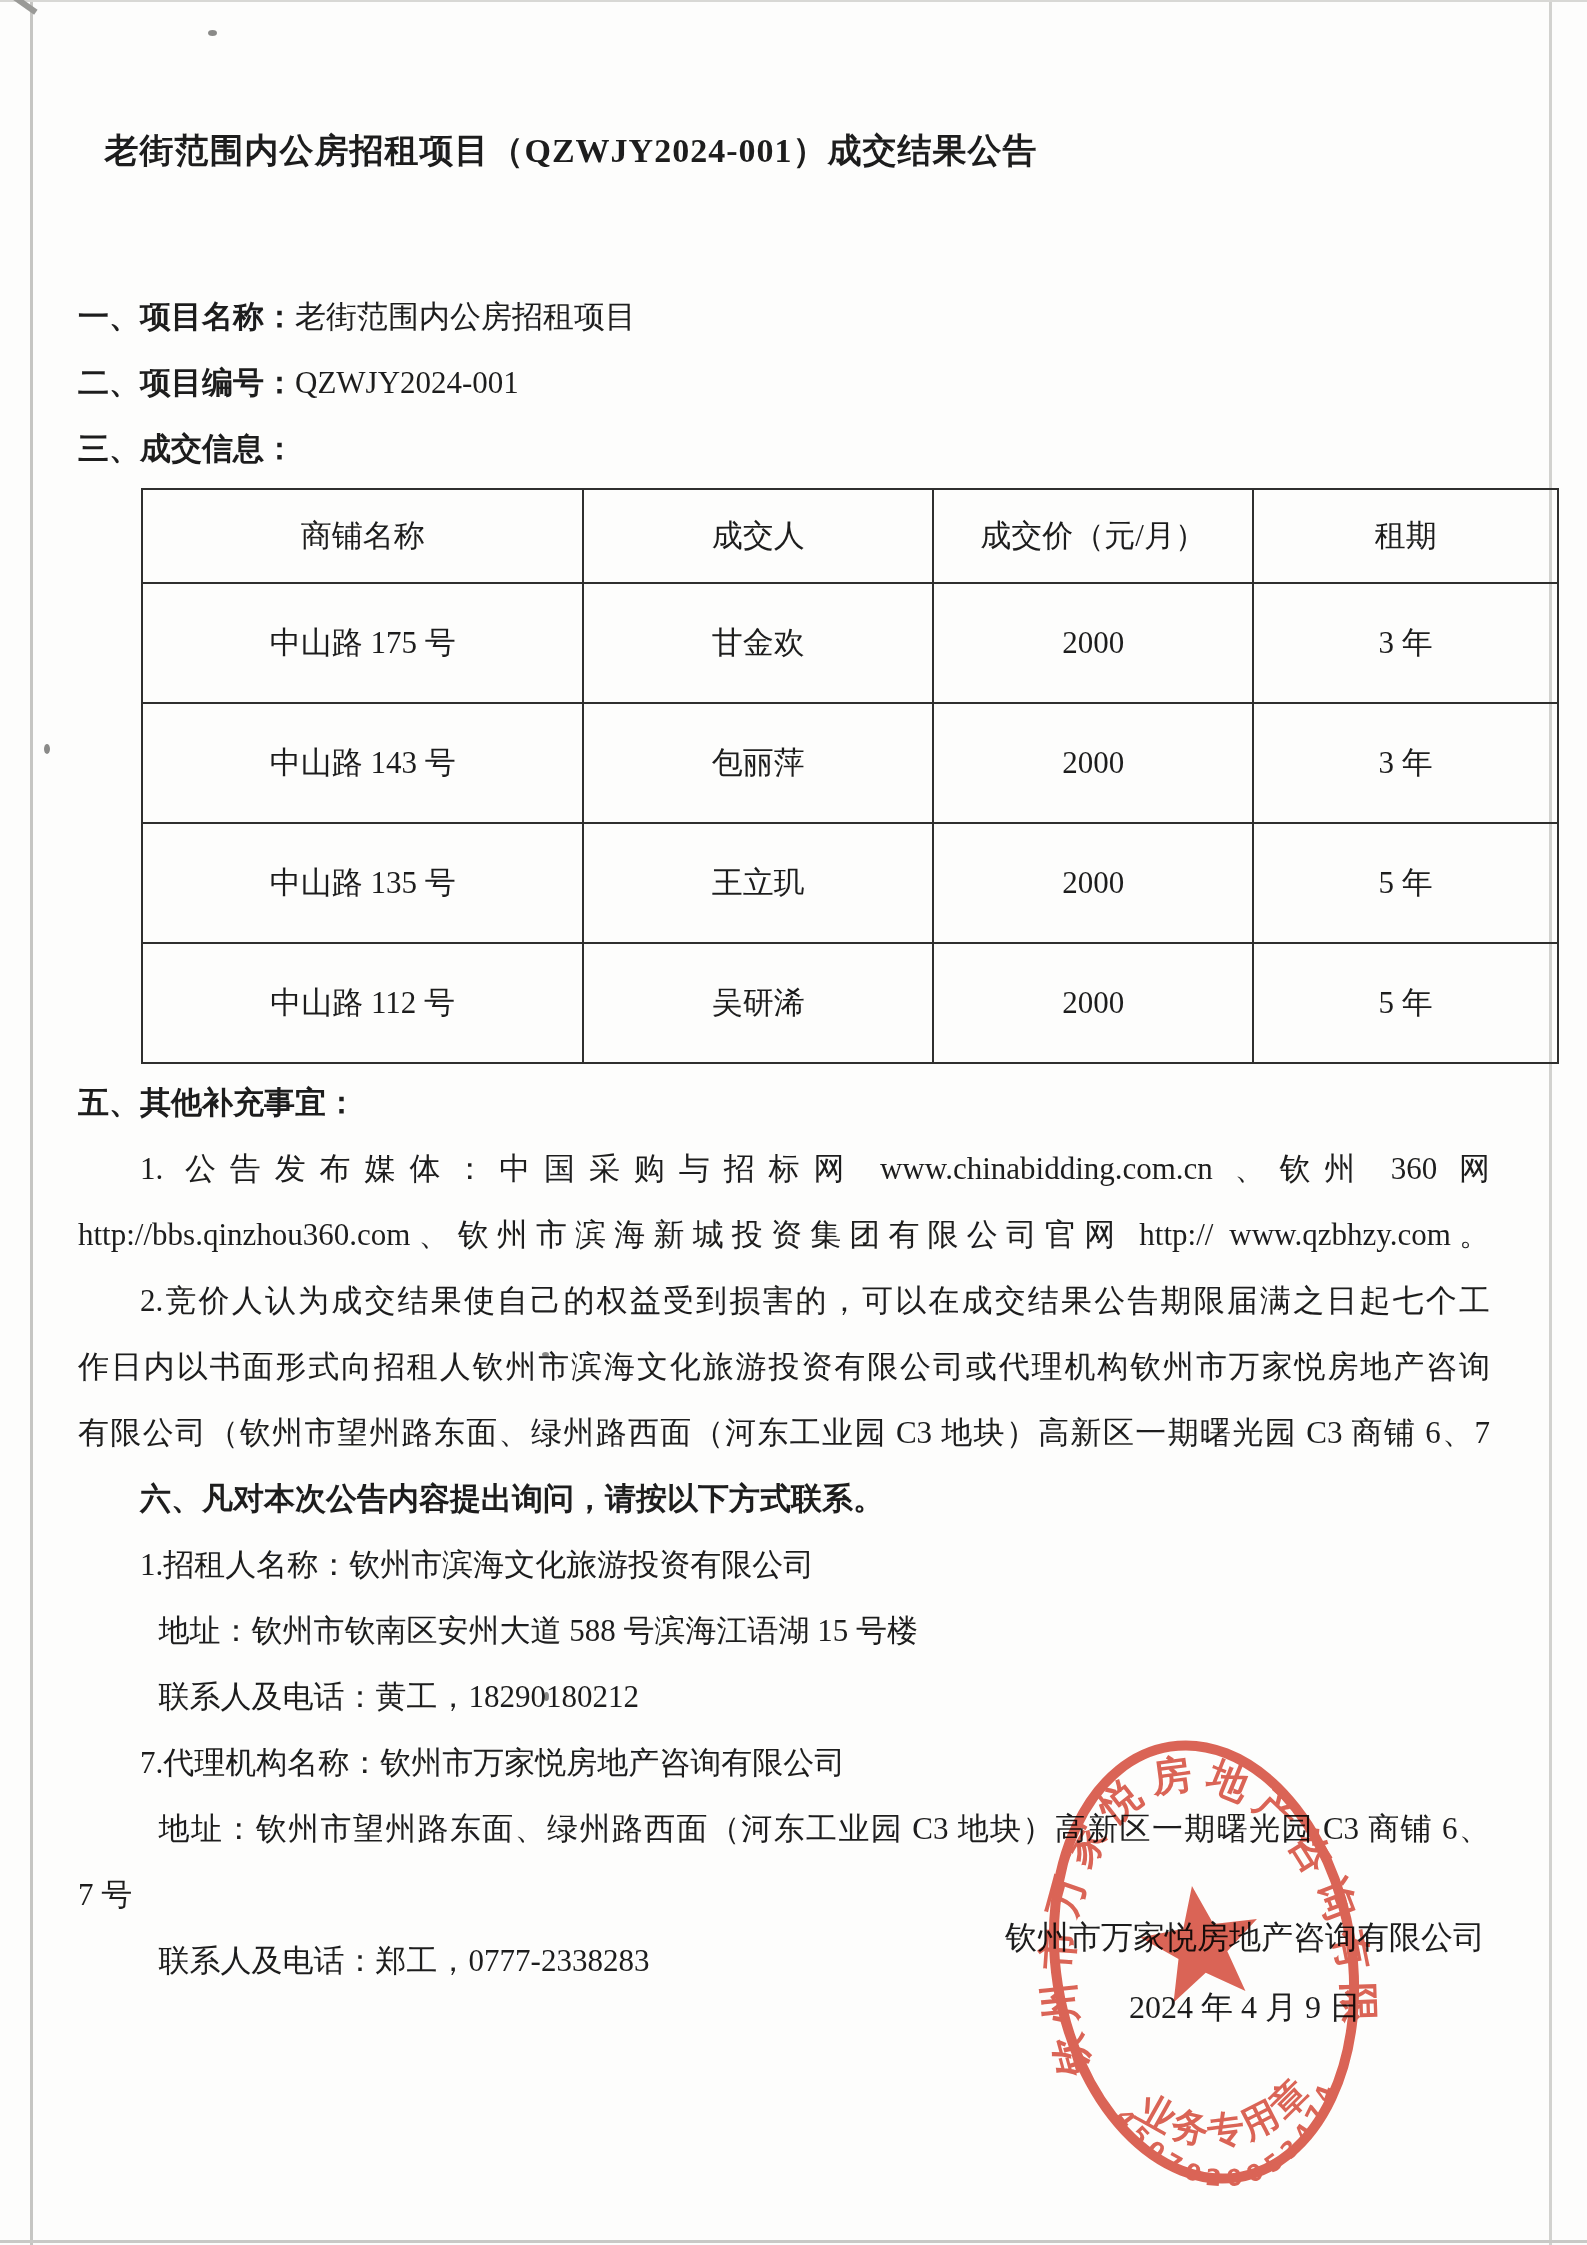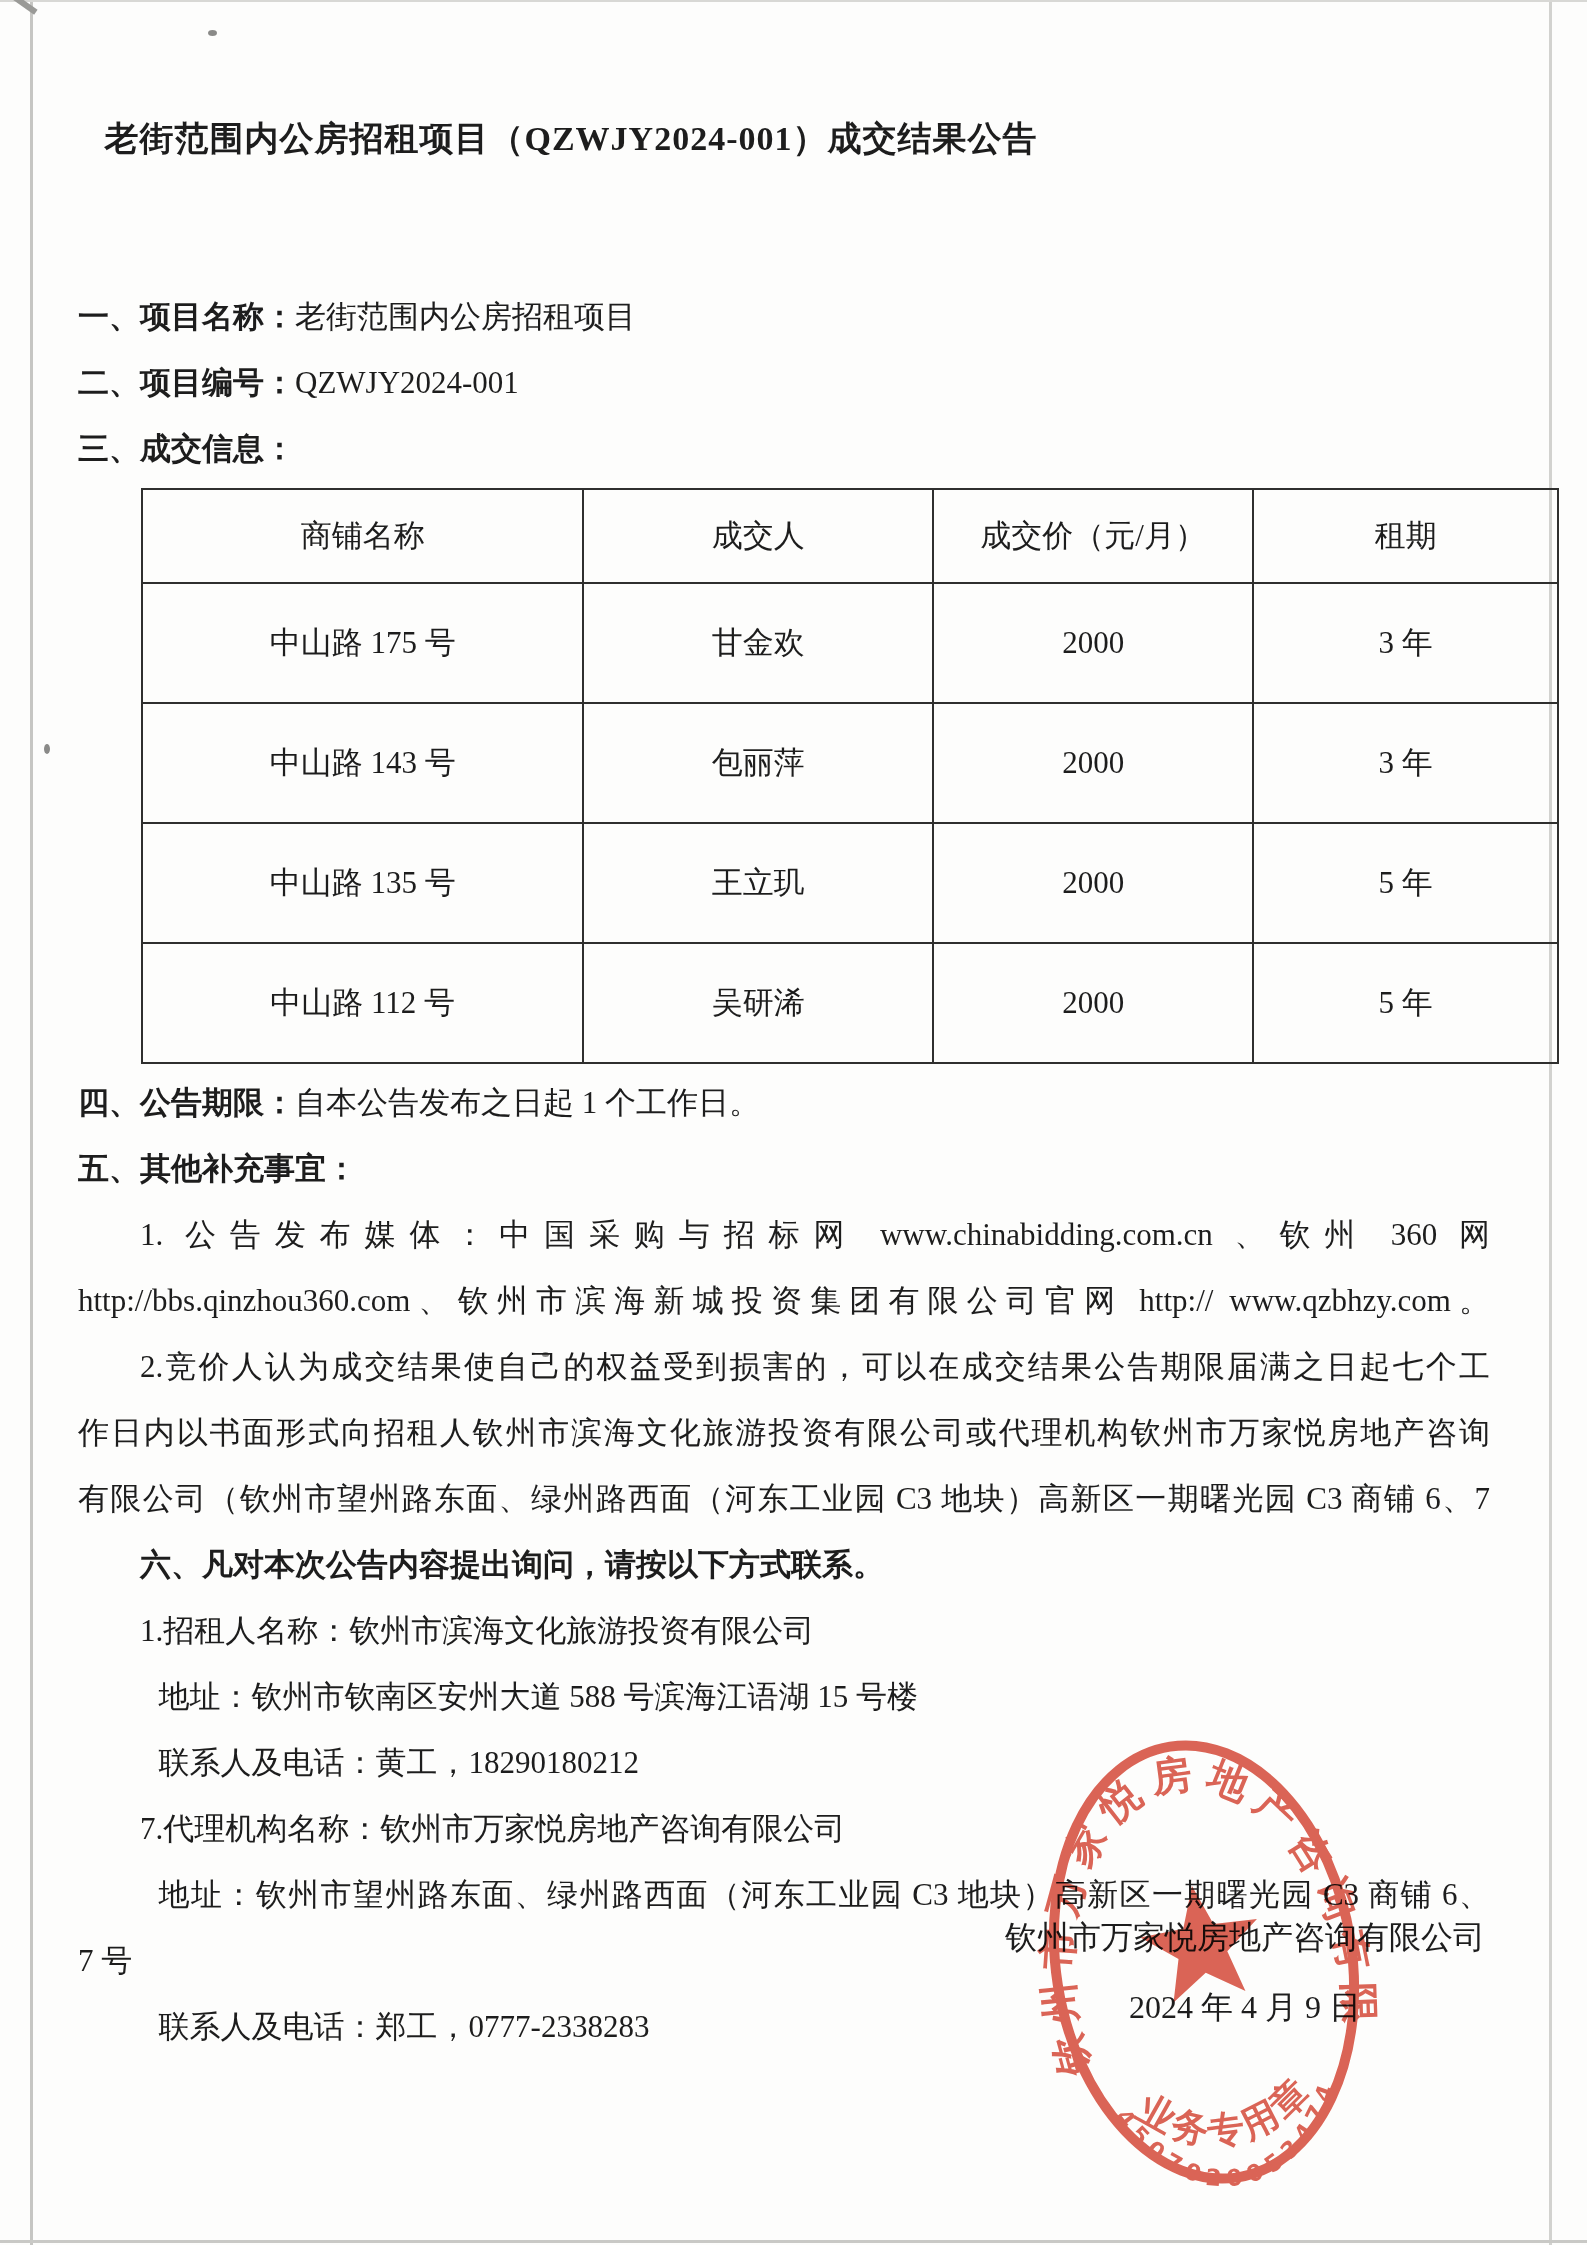--- a/index.html
+++ b/index.html
@@ -13,21 +13,21 @@
   .edge { position:absolute; background:#c6c6c3; }
   .edge.left   { left:30px; top:0; width:3px; height:2245px; }
   .edge.right  { left:1549px; top:0; width:3px; height:2245px; background:#d2d2cf; }
   .edge.top    { left:0; top:0; width:1587px; height:2px; background:#d8d8d5; }
   .edge.bottom { left:0; top:2240px; width:1587px; height:3px; background:#c9c9c6; }
   .speck { position:absolute; background:#8a8a88; border-radius:50%; }
   .streak { position:absolute; left:-6px; top:-4px; width:46px; height:6px;
             background:#9a9a97; transform:rotate(35deg); }
 
   .title {
-    position:absolute; top:116px; left:40px; width:1062px;
+    position:absolute; top:128px; left:40px; width:1062px;
     text-align:center; font-size:34px; font-weight:bold; letter-spacing:1px;
     white-space:nowrap;
   }
 
   .content {
     position:absolute; left:66px; top:278px; width:1436px;
     font-size:31px; line-height:54px; text-align:justify;
   }
   .content p { margin:12px; }
   .ind2  { text-indent:2em; }
@@ -114,21 +114,20 @@
         </tr>
         <tr>
           <td>中山路 112 号</td>
           <td>吴研浠</td>
           <td>2000</td>
           <td>5 年</td>
         </tr>
       </tbody>
     </table>
 
-    <p><b class="lbl">四、公告期限：</b><span>自本公告发布之日起 1 个工作日。</span></p>
 
     <p><b class="lbl">五、其他补充事宜：</b></p>
 
     <p class="ind2 jl">1. 公告发布媒体：中国采购与招标网 www.chinabidding.com.cn 、钦州 360 网</p>
     <p class="jl">http://bbs.qinzhou360.com、钦州市滨海新城投资集团有限公司官网 http:// www.qzbhzy.com。</p>
 
     <p class="ind2 jl">2.竞价人认为成交结果使自己的权益受到损害的，可以在成交结果公告期限届满之日起七个工</p>
     <p class="jl">作日内以书面形式向招租人钦州市滨海文化旅游投资有限公司或代理机构钦州市万家悦房地产咨询</p>
     <p class="jl">有限公司（钦州市望州路东面、绿州路西面（河东工业园 C3 地块）高新区一期曙光园 C3 商铺 6、7</p>
 

